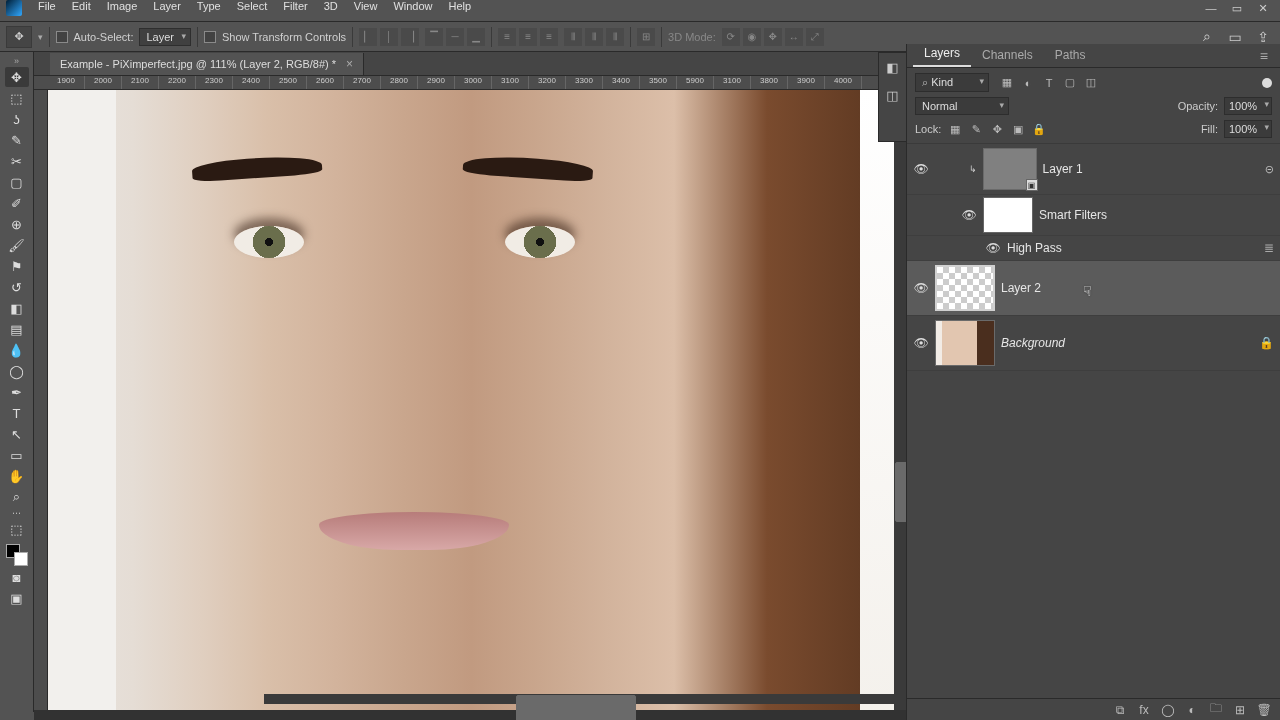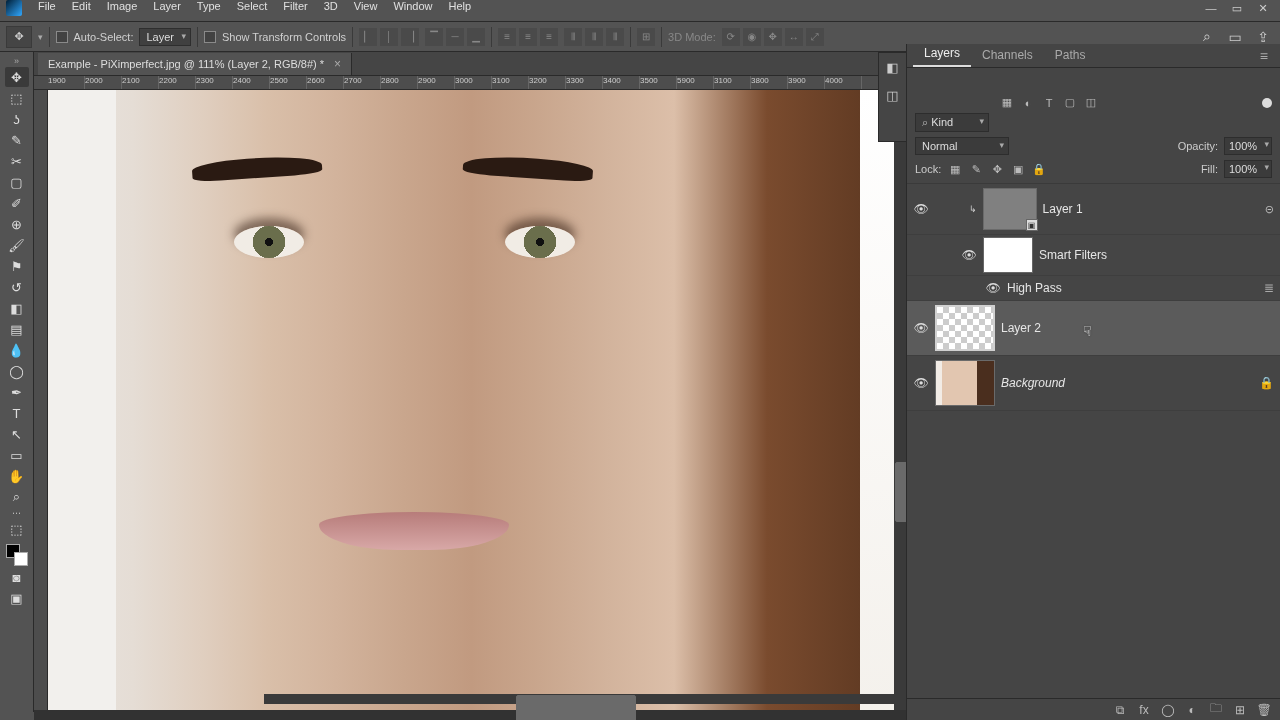--- a/index.html
+++ b/index.html
@@ -28,25 +28,25 @@
 .tools { position:absolute; left:0; top:52px; width:34px; height:660px; background:#535353; border-right:1px solid #2a2a2a; display:flex; flex-direction:column; align-items:center; padding-top:4px; gap:1px; }
 .tools .collapse-handle { font-size:9px; color:#aaa; }
 .tools .tool { width:24px; height:20px; display:flex; align-items:center; justify-content:center; color:#ddd; font-size:13px; border-radius:2px; }
 .tools .tool.active { background:#3a3a3a; }
 .swatch-fb { position:relative; width:22px; height:22px; margin-top:4px; }
 .swatch-fb .fg { position:absolute; left:0; top:0; width:14px; height:14px; background:#000; border:1px solid #aaa;}
 .swatch-fb .bg { position:absolute; right:0; bottom:0; width:14px; height:14px; background:#fff; border:1px solid #aaa;}
 
 
 .docarea { position:absolute; left:34px; top:52px; right:374px; bottom:0; background:#323232; display:flex; flex-direction:column; }
-.tabbar { height:24px; background:#454545; display:flex; align-items:center; padding-left:4px; border-bottom:1px solid #2a2a2a;}
+.tabbar { height:24px; background:#454545; display:flex; align-items:center; padding-left:16px; border-bottom:1px solid #2a2a2a;}
 .tab { background:#535353; padding:4px 10px; font-size:11px; color:#ddd; border-right:1px solid #2a2a2a; display:flex; align-items:center; gap:10px;}
 .tab .close{ font-size:12px; color:#aaa;}
 .ruler-h { height:14px; background:#4d4d4d; border-bottom:1px solid #2a2a2a; display:flex; font-size:8px; color:#ccc; overflow:hidden;}
-.ruler-h span{ width:37px; text-align:left; border-right:1px solid #666;}
+.ruler-h span{ width:37px; text-align:center; border-right:1px solid #666;}
 .canvaswrap{ flex:1; position:relative; overflow:hidden;}
 .canvas{ position:absolute; left:14px; top:0; right:12px; bottom:10px; background: linear-gradient(90deg, #e9e5e0 0%, #e5ddd5 10%, #e0cfc0 18%, #d9bfa9 26%, #d2b39c 34%, #c9a68d 42%, #c19a80 50%, #c9a68d 58%, #d2b39c 66%, #dcbfa9 74%, #7a4b2e 85%, #5a3620 100%);}
 .canvas::before{ content:""; position:absolute; left:0; top:0; bottom:0; width:8%; background:linear-gradient(90deg,#f2f0ed,#f2f0ed);}
 .canvas::after{ content:""; position:absolute; right:0; top:0; bottom:0; width:4%; background:linear-gradient(180deg,#ffffff,#f4f1ec);}
 .face-overlay{ position:absolute; left:14px; top:0; right:12px; bottom:10px; pointer-events:none;}
 .eye-l{ position:absolute; left:22%; top:22%; width:70px; height:32px; border-radius:50%; background:radial-gradient(circle at 50% 50%, #101010 0 10%, #6a6e4c 10% 42%, #f1ece5 42% 100%); box-shadow: 0 -8px 10px rgba(40,20,10,.5);}
 .eye-r{ position:absolute; left:54%; top:22%; width:70px; height:32px; border-radius:50%; background:radial-gradient(circle at 50% 50%, #101010 0 10%, #6a6e4c 10% 42%, #f1ece5 42% 100%); box-shadow: 0 -8px 10px rgba(40,20,10,.5);}
 .brow-l{ position:absolute; left:17%; top:11%; width:130px; height:20px; background:#2a1a12; border-radius:60% 80% 30% 30%; transform:rotate(-4deg);}
 .brow-r{ position:absolute; left:49%; top:11%; width:130px; height:20px; background:#2a1a12; border-radius:80% 60% 30% 30%; transform:rotate(4deg);}
 .lips{ position:absolute; left:32%; top:68%; width:190px; height:38px; background:linear-gradient(180deg,#b77c7a,#d8a8a7); border-radius:60% 60% 50% 50% / 40% 40% 80% 80%;}
@@ -64,21 +64,21 @@
 
 
 .rightpanel{ position:absolute; right:0; top:44px; bottom:0; width:374px; background:#454545; border-left:1px solid #2a2a2a; display:flex; flex-direction:column;}
 .panel-tabs{ height:24px; display:flex; padding:0 6px; align-items:flex-end; gap:0; border-bottom:1px solid #2a2a2a;}
 .panel-tabs .ptab{ padding:5px 11px; color:#aaa; font-size:12px;}
 .panel-tabs .ptab.active{ color:#eee; border-bottom:2px solid #ddd;}
 .panel-tabs .menu{ margin-left:auto; color:#aaa; font-size:14px; padding:3px 6px;}
 .layer-controls{ padding:5px 8px; display:flex; flex-direction:column; gap:5px; border-bottom:1px solid #3a3a3a;}
 .lc-row{ display:flex; align-items:center; gap:6px;}
 .lc-select{ background:#3b3b3b; border:1px solid #2d2d2d; color:#ddd; padding:2px 18px 2px 6px; position:relative; font-size:11px;}
-.lc-select.kind{ flex:0 0 74px;margin-top:40px;}
+.lc-select.kind{ flex:0 0 74px;}
 .lc-select.kind::before{ content:"⌕"; margin-right:3px; color:#bbb;}
 .lc-select.blend{ flex:0 0 94px;}
 .lc-select::after{ content:"▾"; position:absolute; right:4px; color:#aaa; font-size:9px;}
 .filter-icons{ display:flex; gap:5px; margin-left:4px;}
 .filter-icons span{ width:16px; height:16px; display:flex; align-items:center; justify-content:center; color:#bbb; border:1px solid transparent; font-size:11px;}
 .toggle-dot{ margin-left:auto; width:10px; height:10px; border-radius:50%; background:#ddd;}
 .pct-input{ background:#3b3b3b; border:1px solid #2d2d2d; color:#ddd; padding:2px 14px 2px 4px; width:48px; font-size:11px; position:relative;}
 .pct-wrap{ position:relative;}
 .pct-wrap::after{ content:"▾"; position:absolute; right:3px; top:2px; color:#aaa; font-size:9px;}
 .lock-icons{ display:flex; gap:5px;}

